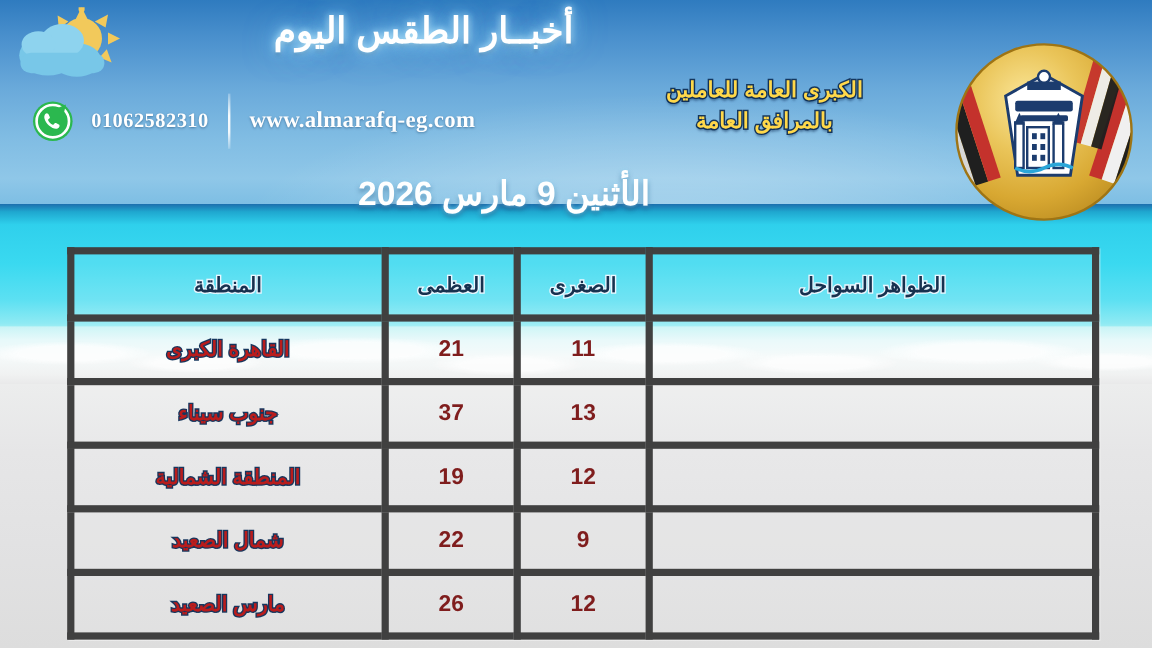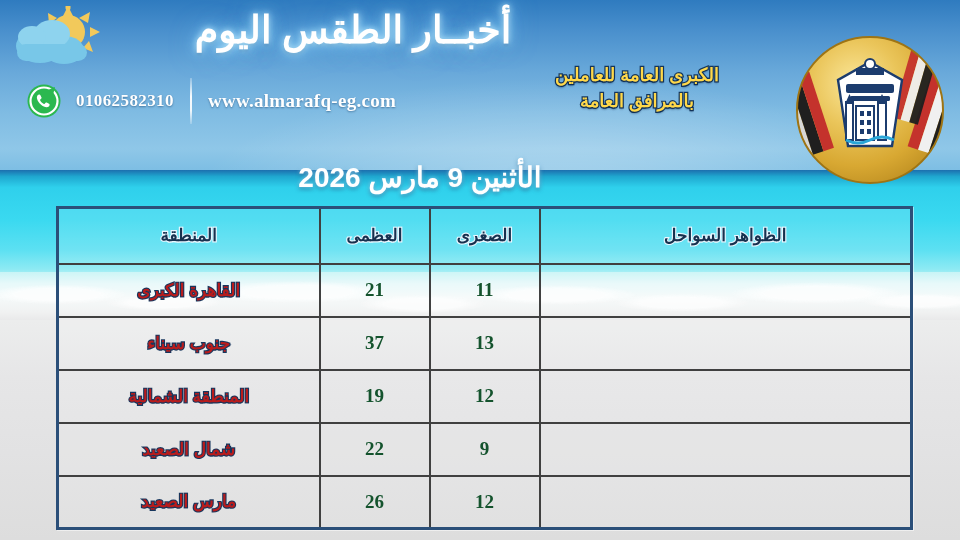--- a/index.html
+++ b/index.html
@@ -101,21 +101,21 @@
     letter-spacing: .3px;
     text-shadow: 0 1px 2px rgba(0,40,80,.45);
     white-space: nowrap;
   }
 
   
   .headline {
     position: absolute; left: 0; top: 8px; width: 816px;
     text-align: center;
     direction: rtl;
-    font-size: 38px; font-weight: 700; color: #ffffff;
+    font-size: 30px; font-weight: 700; color: #ffffff;
     letter-spacing: 1px;
     text-shadow:
       0 0 6px rgba(190,235,255,.95),
       0 0 14px rgba(150,220,255,.85),
       0 0 26px rgba(110,200,255,.6),
       0 2px 3px rgba(0,45,90,.35);
   }
   .headline span { padding-right: 110px; }
 
   
@@ -130,21 +130,21 @@
   }
   .syndicate .l2 { display: block; }
 
   
   .logo {
     position: absolute; right: 14px; top: 34px; width: 152px; height: 152px;
   }
 
   
   .date-line {
-    position: absolute; left: 0; top: 161px; width: 960px;
+    position: absolute; left: 0; top: 145px; width: 960px;
     text-align: center; direction: rtl;
     font-size: 28px; font-weight: 700; color: #ffffff;
     letter-spacing: .5px;
     text-shadow: 0 0 4px rgba(160,225,255,.8), 0 2px 4px rgba(0,50,95,.55);
   }
   .date-line span { padding-right: 120px; }
 
   
   .wx-table {
     position: absolute; left: 56px; top: 206px;
@@ -154,21 +154,21 @@
     table-layout: fixed;
     border: 3px solid #2b4f79;
     box-shadow: 1px 1px 0 rgba(255,255,255,.5);
   }
   .wx-table col.c-region { width: 262px; }
   .wx-table col.c-max    { width: 110px; }
   .wx-table col.c-min    { width: 110px; }
   .wx-table col.c-phen   { width: 372px; }
 
   .wx-table th, .wx-table td {
-    border: 2px solid #404040;
+    border: 6px solid #404040;
     height: 53px;
     padding: 0 10px;
     text-align: center;
     vertical-align: middle;
     background: rgba(255,255,255,.10);
   }
   .wx-table thead th {
     height: 56px;
     background: rgba(255,255,255,.12);
     font-size: 17px; font-weight: 700;
@@ -177,22 +177,22 @@
     paint-order: stroke fill;
   }
   td.region {
     font-size: 17px; font-weight: 700;
     color: #b91c1c;
     -webkit-text-stroke: 2.2px #16365d;
     paint-order: stroke fill;
     letter-spacing: .3px;
   }
   td.temp {
-    font-family: Liberation Serif, serif;
-    font-size: 19px; font-weight: 700; color: #14532d;
+    font-family: Liberation Sans, sans-serif;
+    font-size: 19px; font-weight: 700; color: #7f1d1d;
     direction: ltr;
   }
   td.phen {
     font-size: 15px; font-weight: 700; color: #16365d;
   }
 </style>
 </head>
 <body>
 
 <div id="stage">

